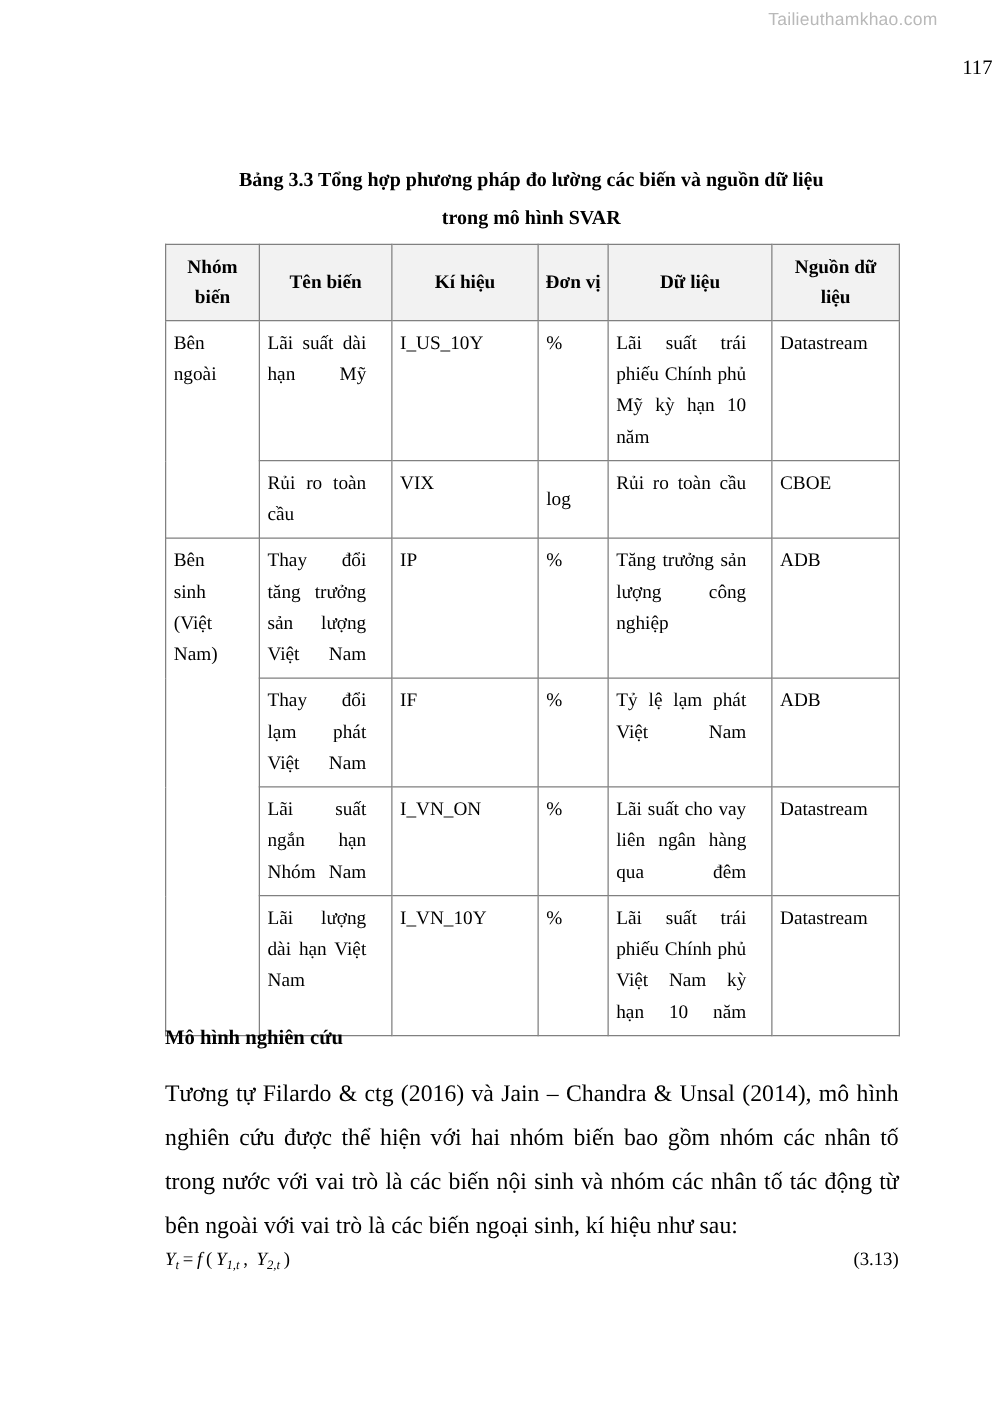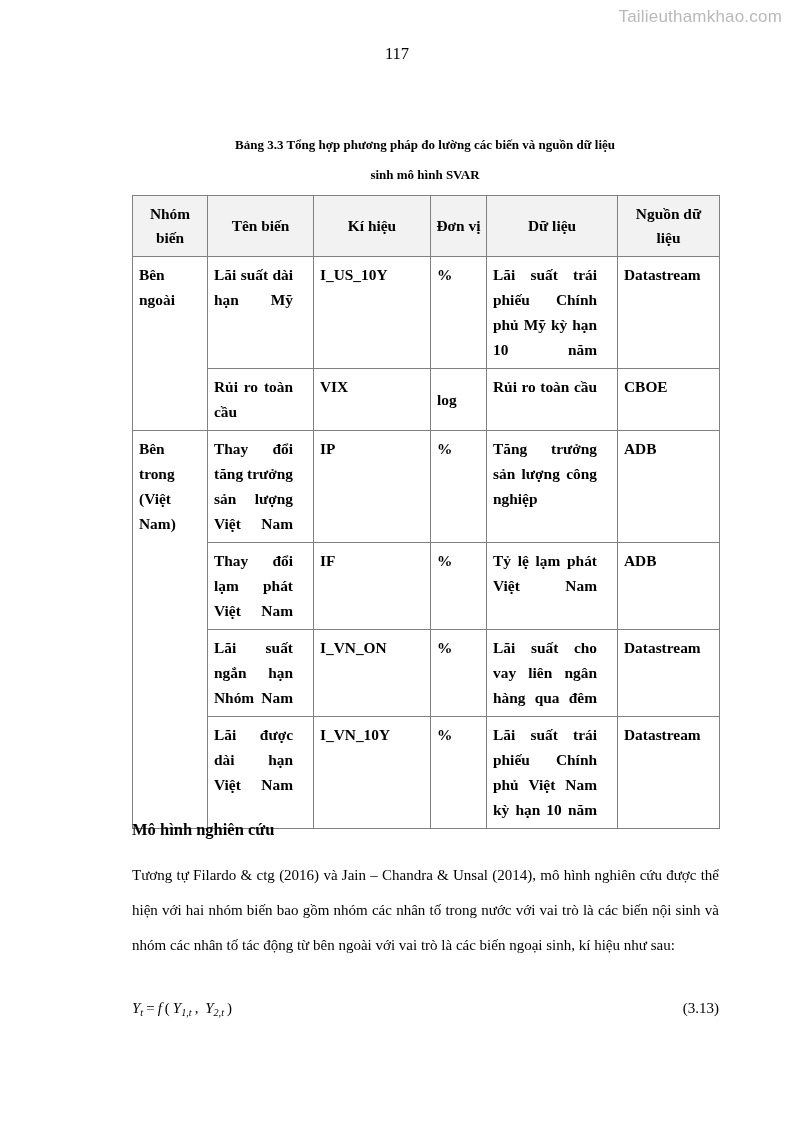--- a/index.html
+++ b/index.html
@@ -18,47 +18,47 @@
 
   .page {
     position: absolute;
     inset: 0;
   }
 
   
   .watermark {
     position: absolute;
     top: 7px;
-    right: 12px;
+    right: 44px;
     font-family: "Liberation Sans", sans-serif;
-    font-size: 17px;
+    font-size: 14px;
     color: #b9b9b9;
     letter-spacing: 0.2px;
     white-space: nowrap;
   }
 
   
   .page-number {
     position: absolute;
     top: 44px;
     left: 0;
     right: 0;
-    text-align: center;
+    text-align: right;
     font-size: 16.5px;
   }
 
   
   .caption {
     position: absolute;
     top: 130px;
     left: 132px;
     width: 586px;
     text-align: center;
     font-weight: bold;
-    font-size: 13px;
+    font-size: 16px;
     line-height: 30px;
   }
   .caption .line2 { display: block; }
 
   
   .tbl-wrap {
     position: absolute;
     top: 195px;
     left: 132px;
     width: 587px;
@@ -69,21 +69,21 @@
     table-layout: fixed;
     font-size: 15.4px;
   }
   table.data td, table.data th {
     border: 1px solid #808080;
     vertical-align: top;
     padding: 5px 20px 6px 6px;
     line-height: 25px;
     text-align: justify;
     text-align-last: justify;
-    font-weight: bold;
+    font-weight: normal;
     word-spacing: 0px;
     hyphens: none;
   }
   table.data thead th {
     background: #f2f2f2;
     font-weight: bold;
     text-align: center;
     text-align-last: center;
     vertical-align: middle;
     line-height: 24px;
@@ -140,21 +140,21 @@
     left: 132px;
     width: 587px;
     font-weight: bold;
     font-size: 16.5px;
   }
   .para {
     position: absolute;
     top: 858px;
     left: 132px;
     width: 587px;
-    font-size: 15px;
+    font-size: 19px;
     line-height: 35px;
     text-align: justify;
     text-align-last: left;
   }
 
   
   .equation-row {
     position: absolute;
     top: 985px;
     left: 132px;
@@ -187,21 +187,21 @@
 <body>
 
 <div class="page">
 
   <div class="watermark">Tailieuthamkhao.com</div>
 
   <div class="page-number">117</div>
 
   <div class="caption">
     <span>Bảng 3.3 Tổng hợp phương pháp đo lường các biến và nguồn dữ liệu</span>
-    <span class="line2">sinh mô hình SVAR</span>
+    <span class="line2">trong mô hình SVAR</span>
   </div>
 
   <div class="tbl-wrap">
     <table class="data">
       <colgroup>
         <col class="c1">
           <col class="c2">
           <col class="c3">
           <col class="c4">
           <col class="c5">
@@ -230,21 +230,21 @@
 
         <tr>
           <td>Rủi ro toàn cầu</td>
           <td class="sym">VIX</td>
           <td class="unit mid">log</td>
           <td class="plain">Rủi ro toàn cầu</td>
           <td class="src">CBOE</td>
         </tr>
 
         <tr>
-          <td class="grp" rowspan="4">Bên trong (Việt Nam)</td>
+          <td class="grp" rowspan="4">Bên sinh (Việt Nam)</td>
           <td>Thay đổi tăng trưởng sản lượng Việt Nam</td>
           <td class="sym">IP</td>
           <td class="unit">%</td>
           <td>Tăng trưởng sản lượng công nghiệp</td>
           <td class="src">ADB</td>
         </tr>
 
         <tr>
           <td>Thay đổi lạm phát Việt Nam</td>
           <td class="sym">IF</td>
@@ -255,21 +255,21 @@
 
         <tr>
           <td>Lãi suất ngắn hạn Nhóm Nam</td>
           <td class="sym">I_VN_ON</td>
           <td class="unit">%</td>
           <td>Lãi suất cho vay liên ngân hàng qua đêm</td>
           <td class="src">Datastream</td>
         </tr>
 
         <tr>
-          <td>Lãi được dài hạn Việt Nam</td>
+          <td>Lãi lượng dài hạn Việt Nam</td>
           <td class="sym">I_VN_10Y</td>
           <td class="unit">%</td>
           <td>Lãi suất trái phiếu Chính phủ Việt Nam kỳ hạn 10 năm</td>
           <td class="src">Datastream</td>
         </tr>
 
       </tbody>
     </table>
   </div>
 

